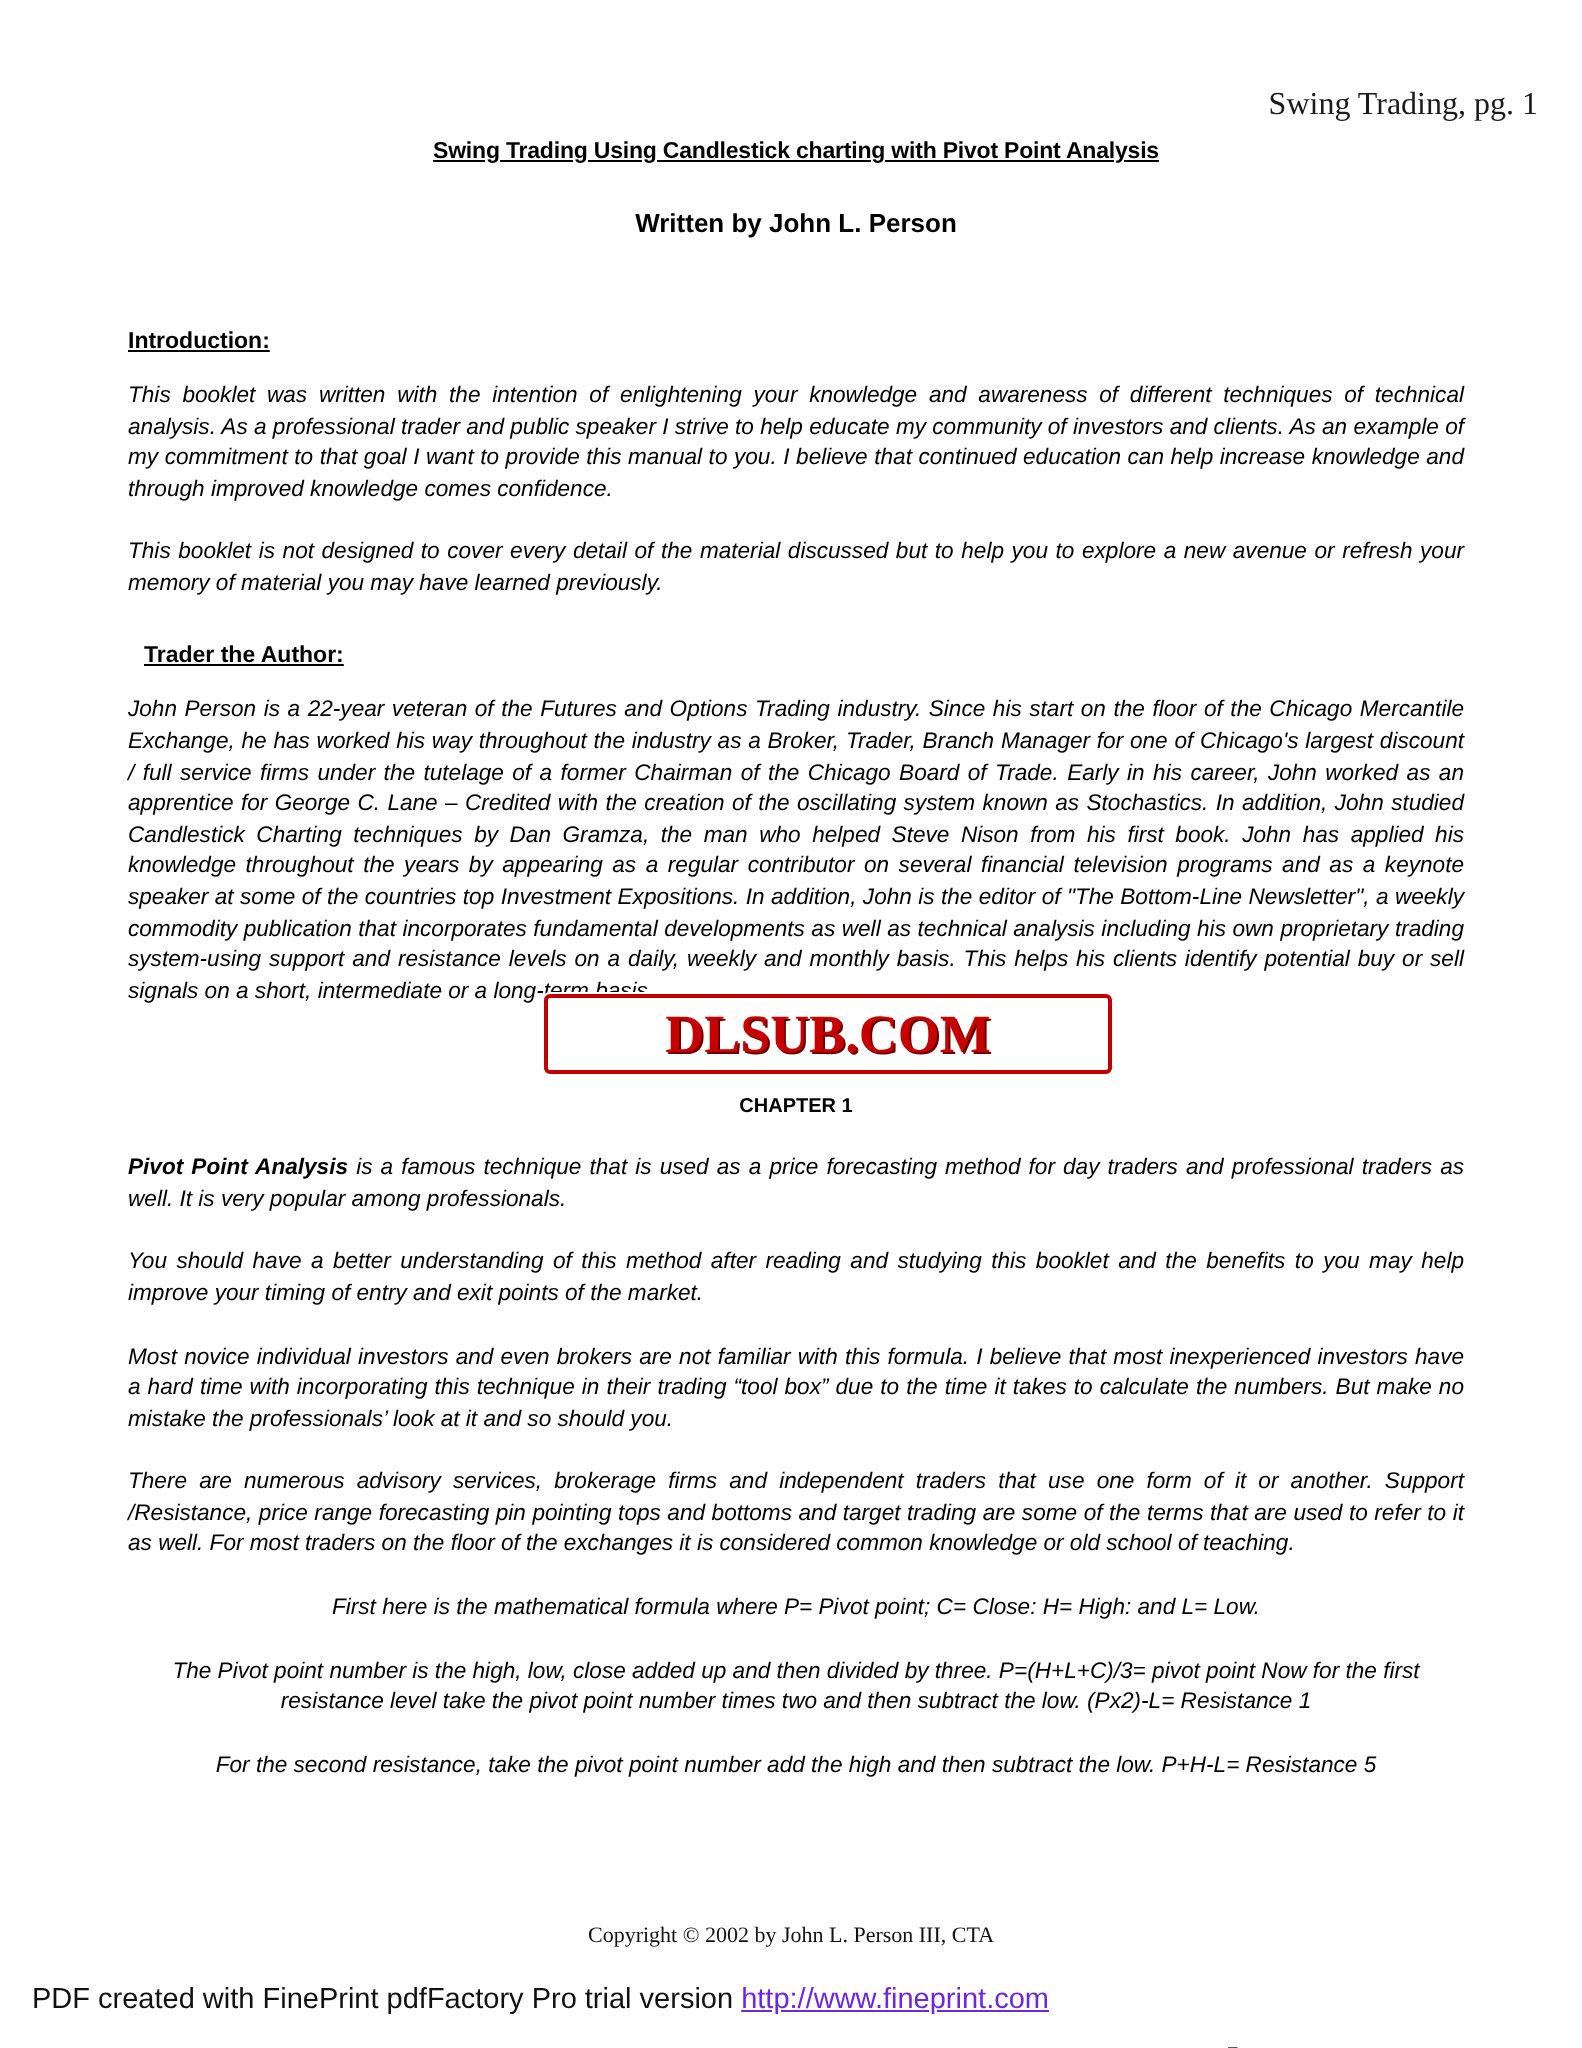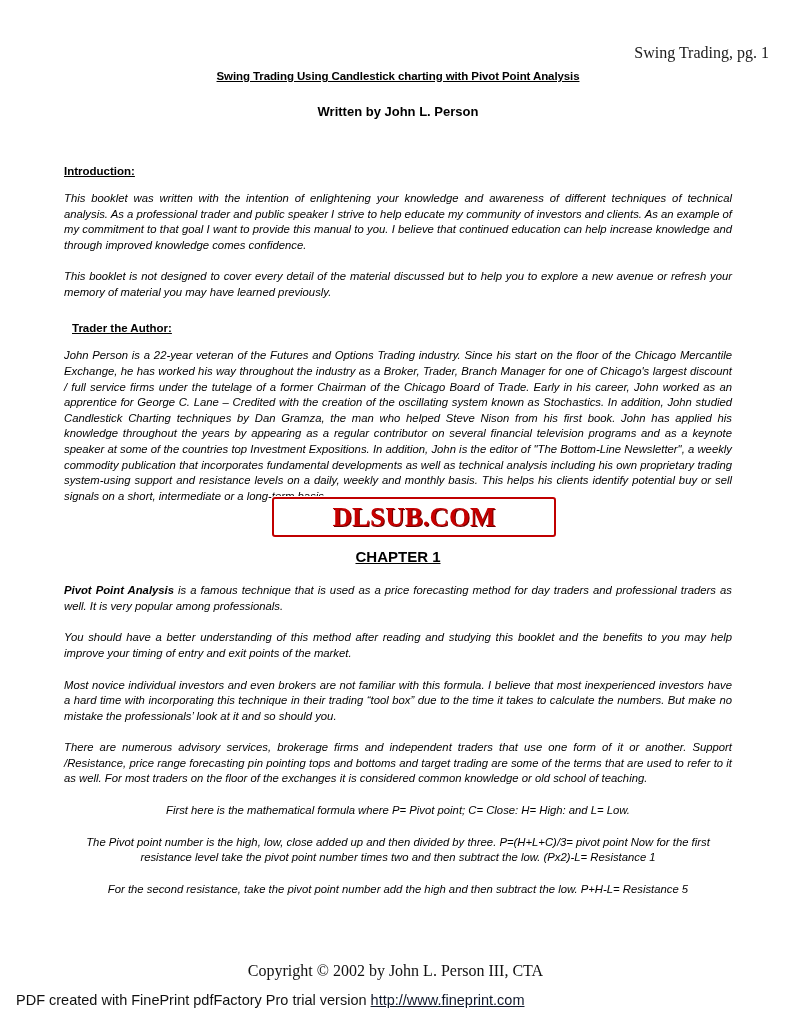--- a/index.html
+++ b/index.html
@@ -70,23 +70,22 @@
     font-size: 11.5px;
     font-weight: bold;
     text-decoration: underline;
     margin: 0 0 14px 0;
   }
   .section-head.indent {
     margin-left: 8px;
   }
   .chapter-head {
     text-align: center;
-    font-size: 15px;
-    font-weight: bold;
-    text-decoration: underline;
+    font-size: 10px;
+    font-weight: bold;
     margin: 10px 0 18px 0;
   }
 
   p.para {
     font-size: 11.3px;
     line-height: 1.38;
     text-align: justify;
     margin: 0 0 16px 0;
     font-style: italic;
   }
@@ -124,34 +123,34 @@
   }
 
   
   .copyright {
     position: absolute;
     left: 0;
     right: 0;
     top: 962px;
     text-align: center;
     font-family: "Liberation Serif", serif;
-    font-size: 16px;
+    font-size: 11px;
     color: #111111;
   }
   .finebar {
     position: absolute;
     left: 16px;
     top: 992px;
     font-family: "Liberation Sans", sans-serif;
     font-size: 14.5px;
     color: #111111;
     white-space: nowrap;
   }
   .finebar a {
-    color: #0f172a;
+    color: #6d28d9;
     text-decoration: underline;
   }
   .tx-wrap {
     position: absolute;
     right: 8px;
     top: 982px;
     width: 300px;
     height: 34px;
     overflow: hidden;
     margin-top: 35px;

